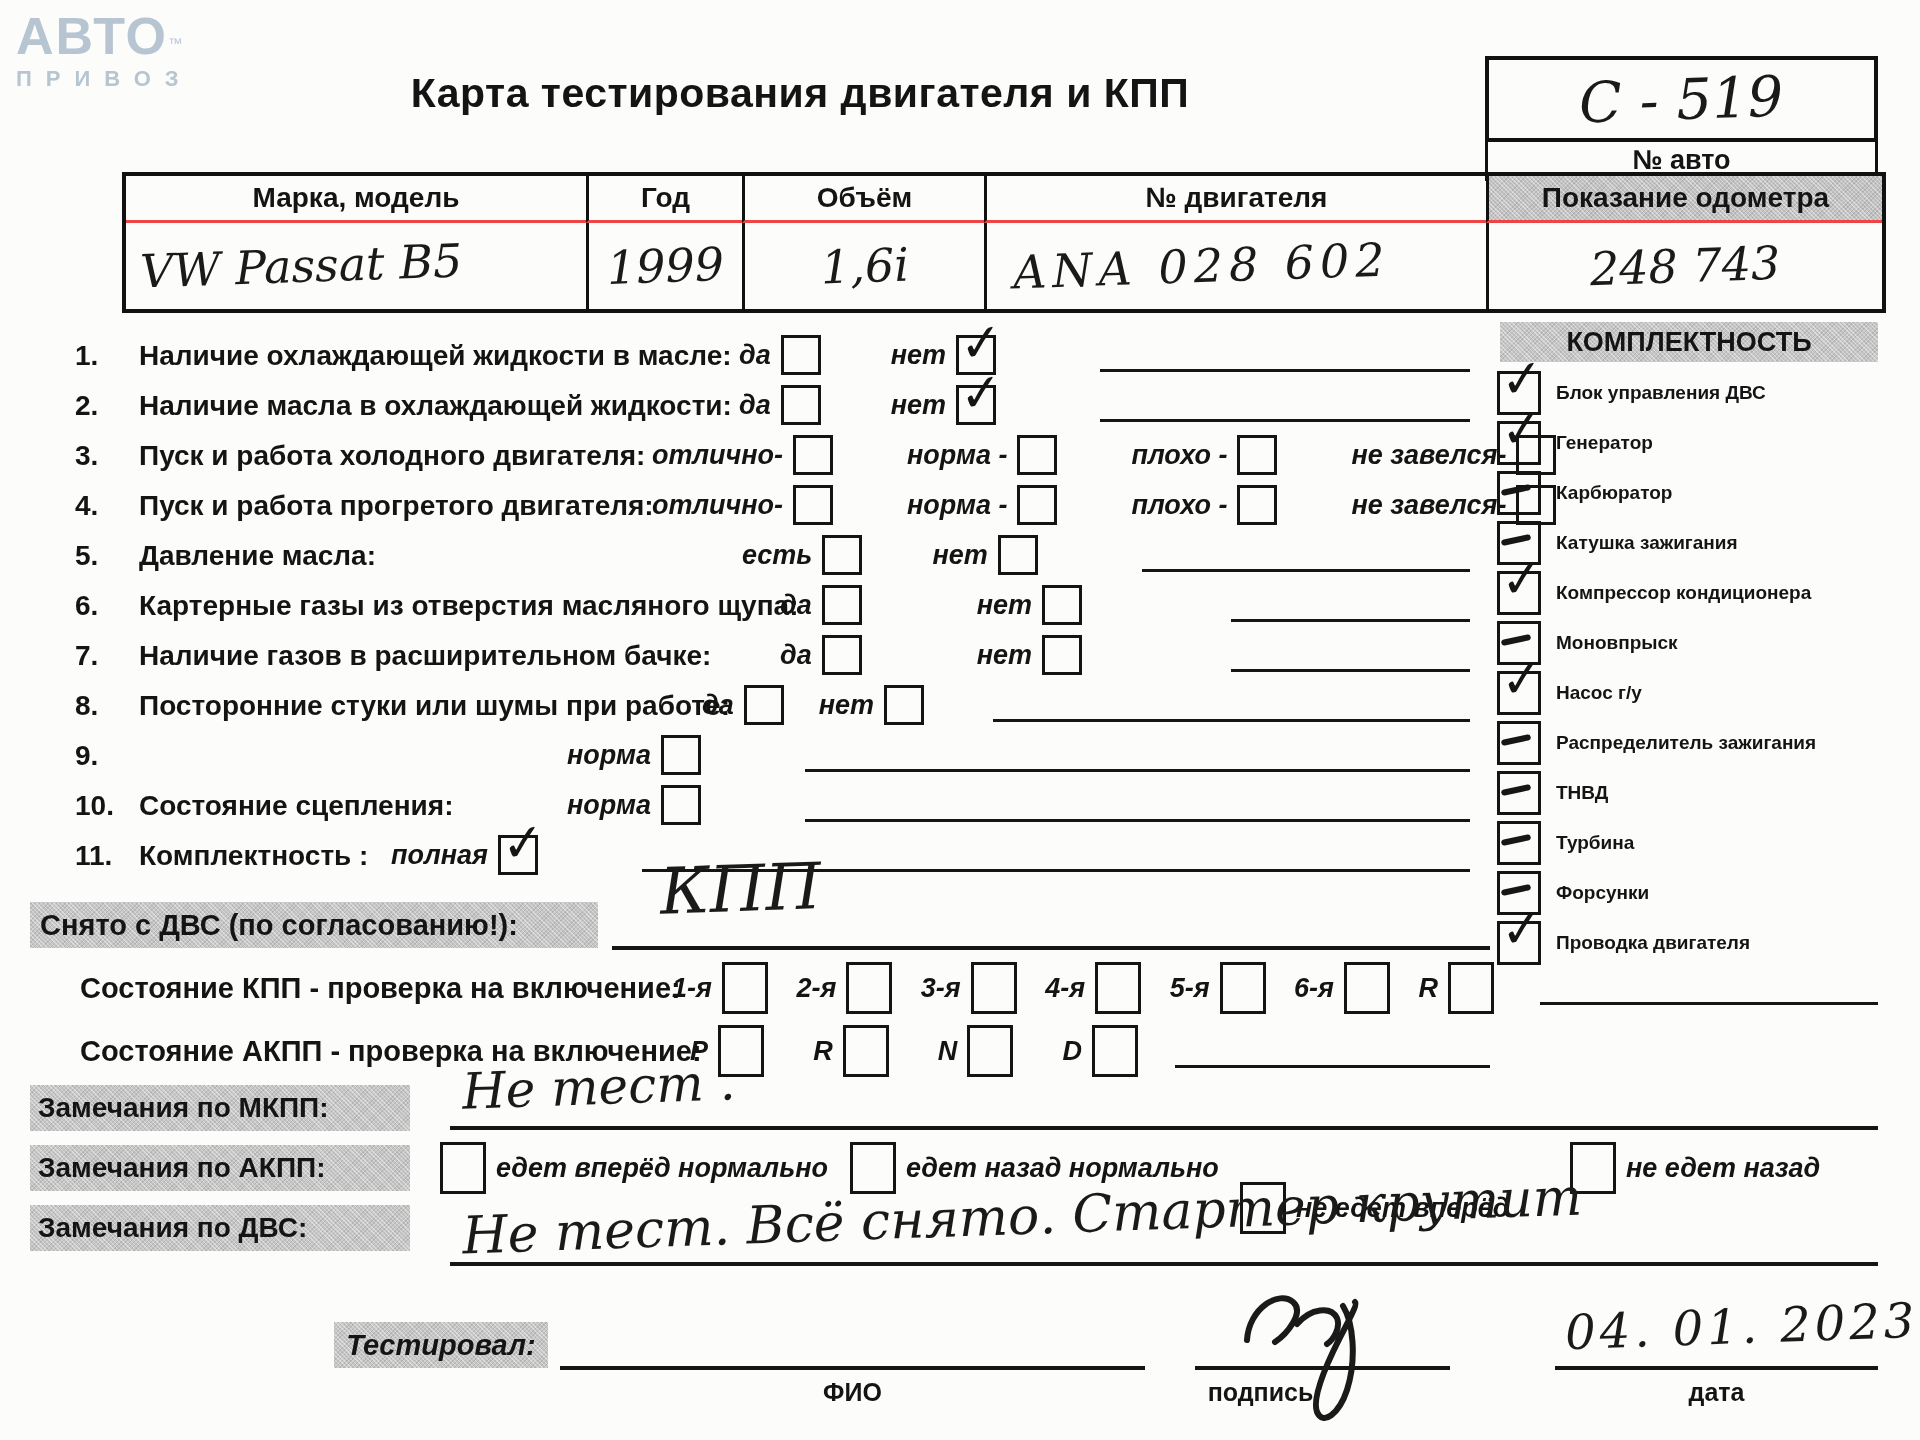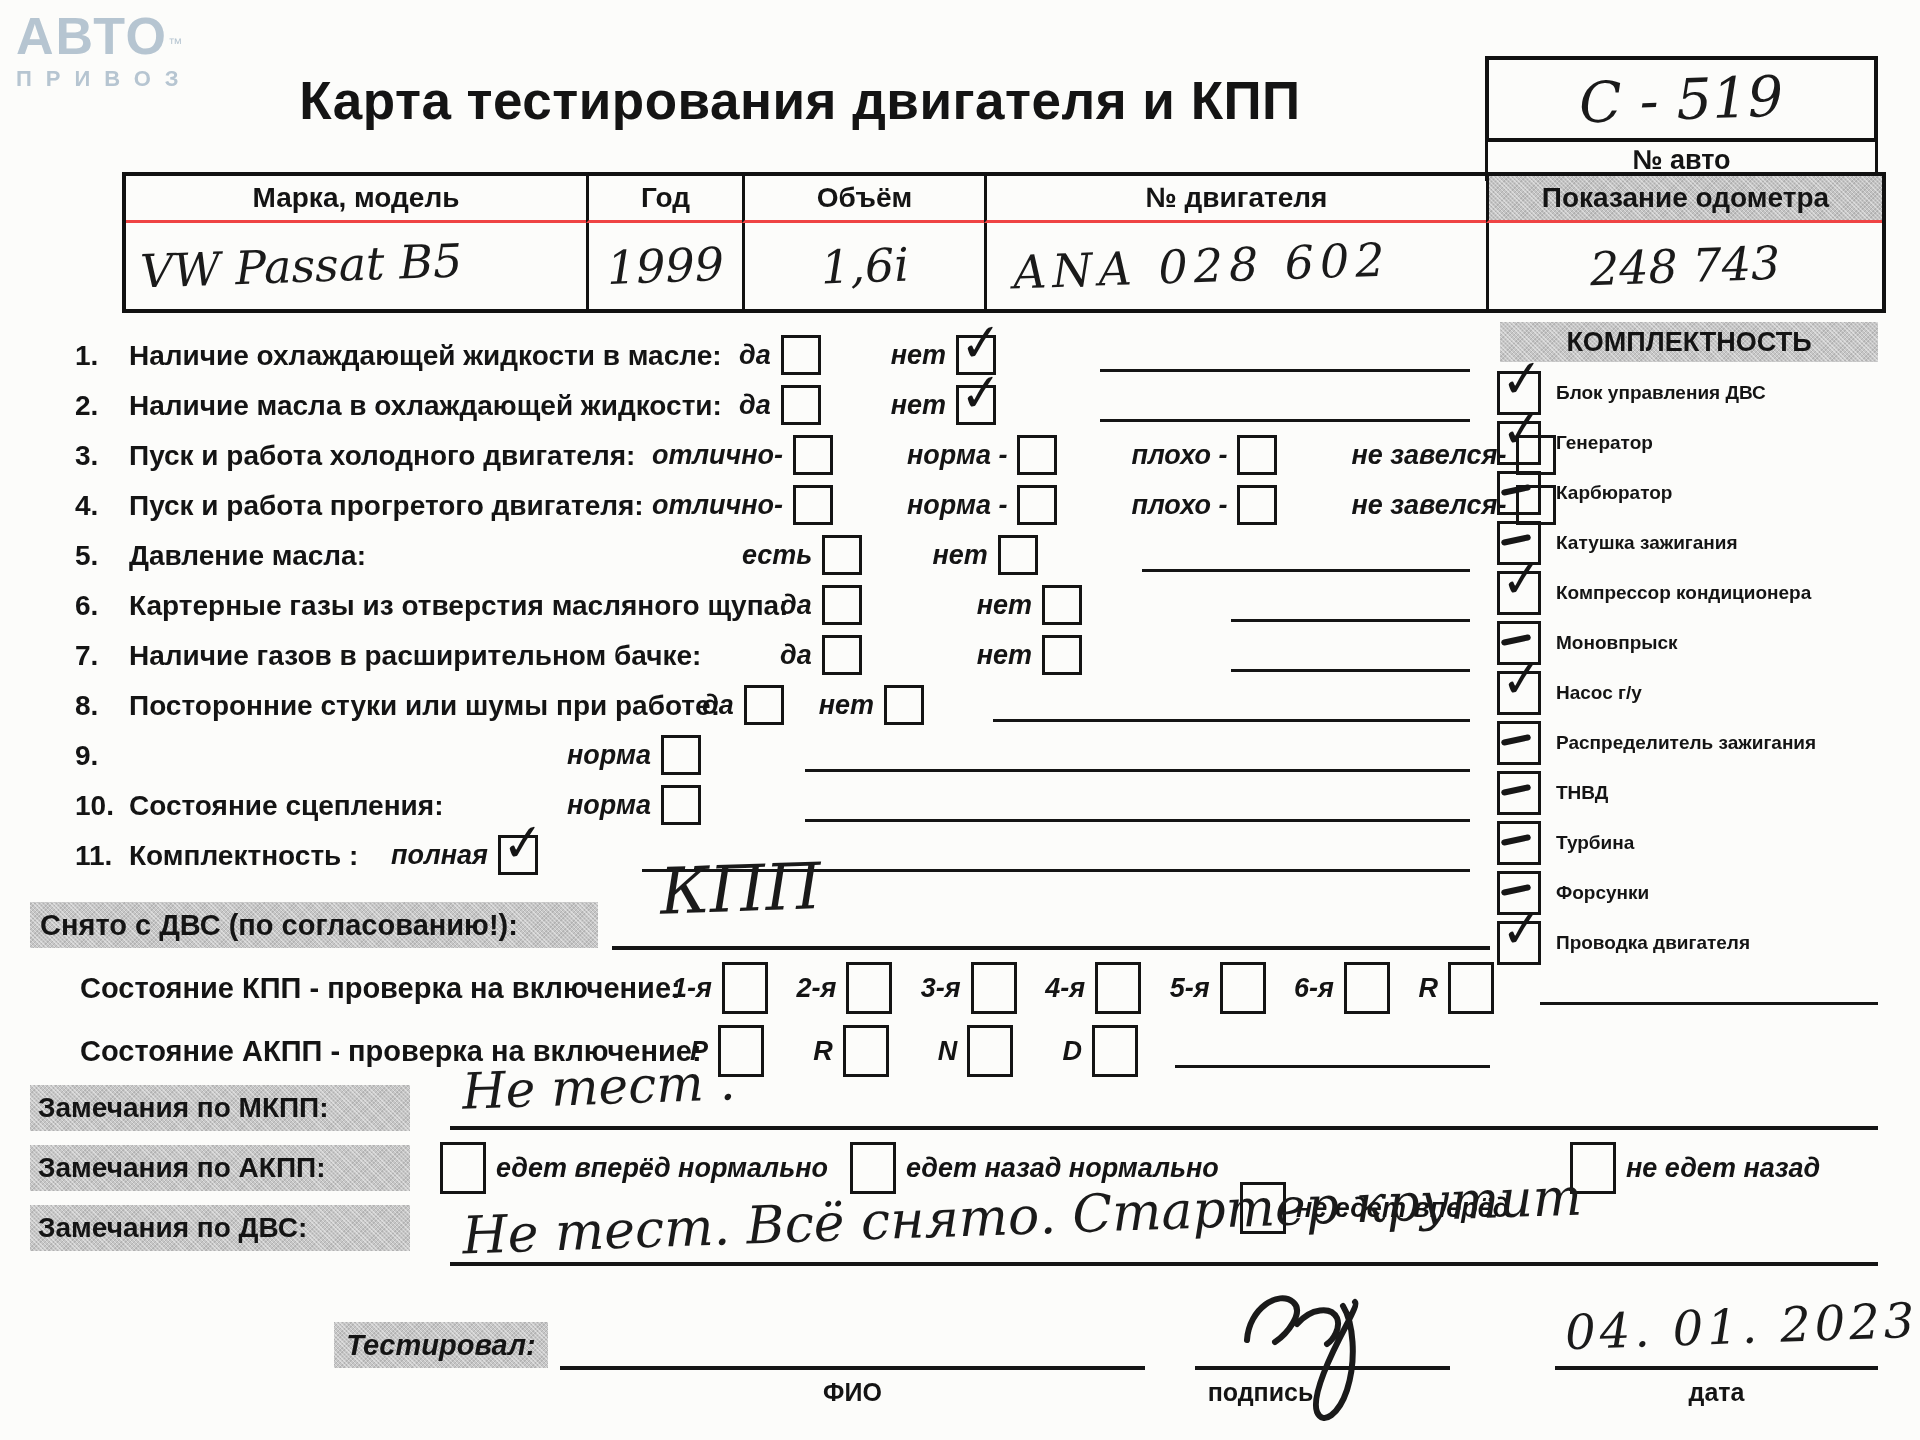--- a/index.html
+++ b/index.html
@@ -5,21 +5,21 @@
   html,body{margin:0;padding:0;background:#e8e8e8;}
   .page{position:relative;width:1920px;height:1440px;background:#fcfcfa;overflow:hidden;
         font-family:"Liberation Sans",sans-serif;color:#141414;}
   
   .logo{position:absolute;left:16px;top:10px;color:#b6c5d1;}
   .logo-main{font-size:52px;font-weight:700;letter-spacing:2px;line-height:1;}
   .logo-tm{font-size:14px;vertical-align:super;}
   .logo-sub{font-size:22px;font-weight:700;letter-spacing:14px;margin-top:4px;}
   
   .title{position:absolute;left:250px;top:70px;width:1100px;text-align:center;
-         font-size:53px;font-weight:700;letter-spacing:.5px;}
+         font-size:41px;font-weight:700;letter-spacing:.5px;}
   
   .carbox{position:absolute;left:1485px;top:56px;width:393px;}
   .cb1{height:78px;border:4px solid #111;display:flex;align-items:center;justify-content:center;}
   .cb2{height:36px;border:3px solid #111;border-top:none;display:flex;align-items:center;justify-content:center;
        font-size:27px;font-weight:700;}
   
   .hw{font-family:"DejaVu Serif",serif;font-style:italic;color:#1a1a1a;transform:rotate(-2deg);white-space:nowrap;}
   
   .vt{position:absolute;left:122px;top:172px;width:1756px;border:4px solid #111;
       display:grid;grid-template-columns:460px 156px 242px 502px 1fr;}
@@ -34,21 +34,21 @@
   .vt-cell.val.v3{justify-content:flex-start;padding-left:26px;letter-spacing:6px;}
   
   .bar{background:#c6c6c6;
        background-image:repeating-linear-gradient(45deg,rgba(255,255,255,.4) 0 1px,transparent 1px 3px),
                         repeating-linear-gradient(-45deg,rgba(0,0,0,.10) 0 1px,transparent 1px 3px);
        display:flex;align-items:center;font-weight:700;}
   
   .checklist{position:absolute;left:75px;top:330px;width:1395px;}
   .cl-row{position:relative;height:50px;}
   .cl-num{position:absolute;left:0;top:10px;font-size:28px;font-weight:700;}
-  .cl-label{position:absolute;left:54px;top:10px;font-size:28px;font-weight:700;white-space:nowrap;}
+  .cl-label{position:absolute;left:64px;top:10px;font-size:28px;font-weight:700;white-space:nowrap;}
   .opts{position:absolute;top:0;right:0;height:100%;display:flex;align-items:center;gap:70px;}
   .row-1 .opts,.row-2 .opts{left:664px;}
   .row-3 .opts,.row-4 .opts{left:577px;gap:74px;}
   .row-5 .opts{left:667px;}
   .row-6 .opts,.row-7 .opts{left:705px;gap:115px;}
   .row-8 .opts{left:627px;gap:35px;}
   .row-9 .opts,.row-10 .opts{left:492px;}
   .row-11 .opts{left:316px;}
   .opt{display:flex;align-items:center;gap:10px;}
   .opt-label{font-size:27px;font-weight:700;font-style:italic;white-space:nowrap;}

